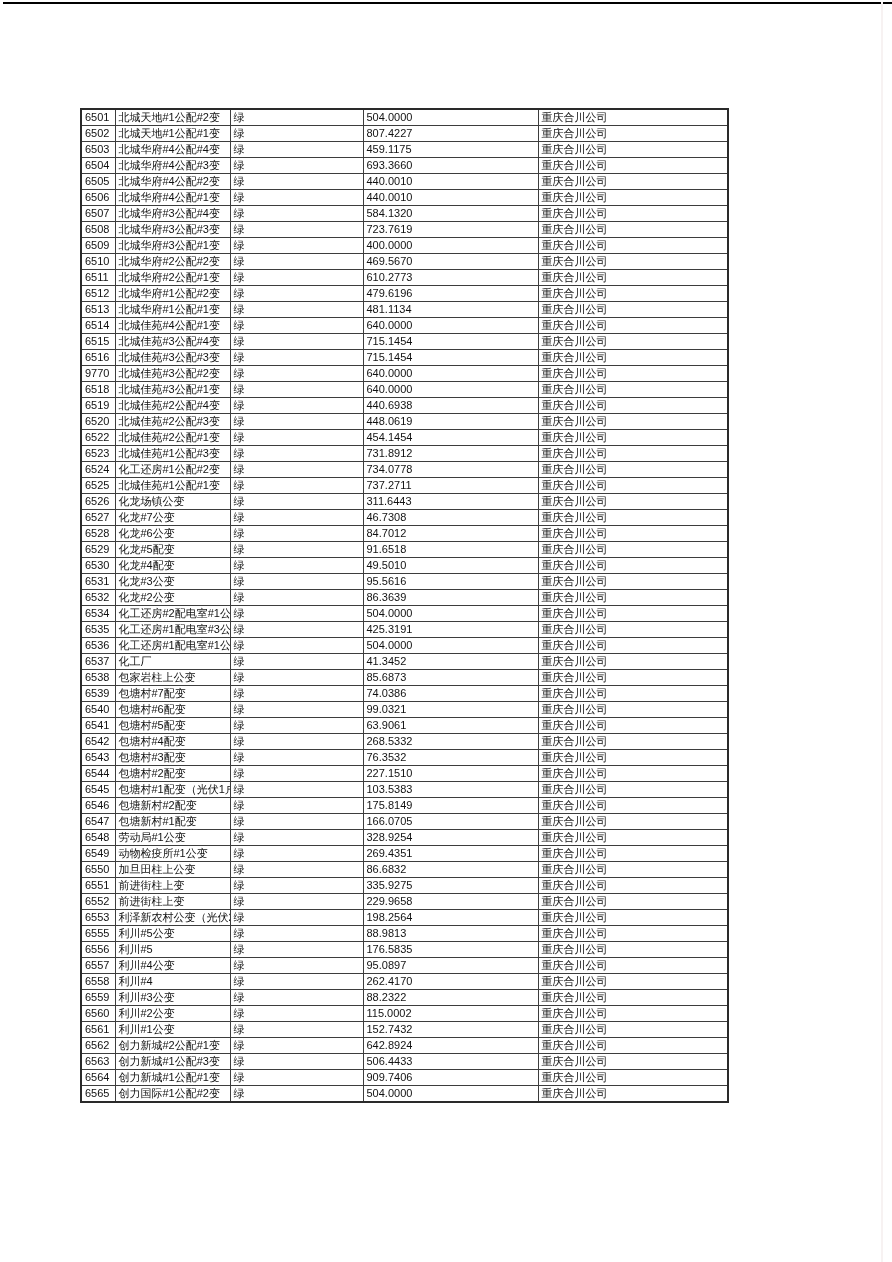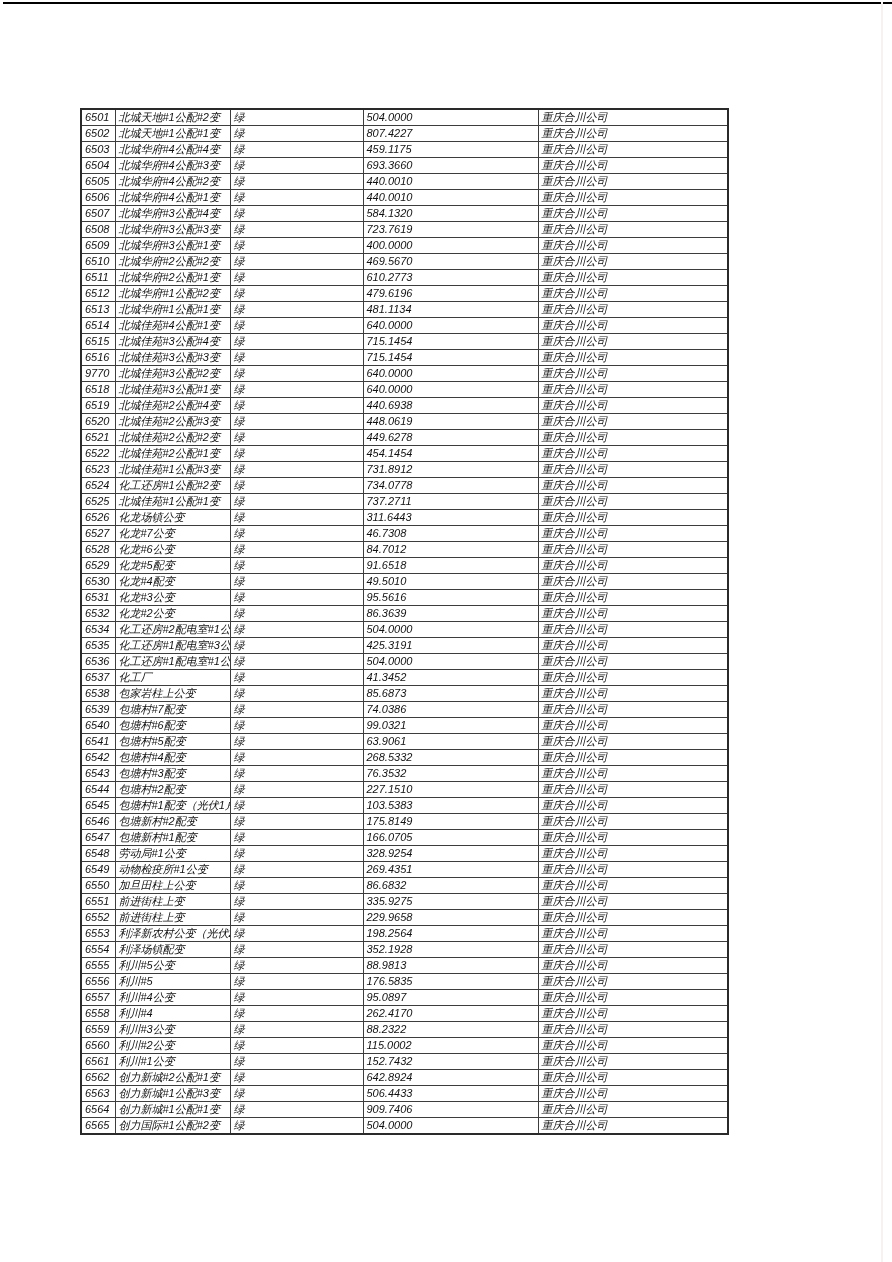--- a/index.html
+++ b/index.html
@@ -33,21 +33,20 @@
   .table-wrap {
     position: absolute;
     left: 80px;
     top: 108px;
   }
   table.grid {
     border-collapse: collapse;
     table-layout: fixed;
     width: 647px;
     border: 2px solid var(--border-dark, #2a2a2a);
-    font-style: italic;
   }
   table.grid td {
     box-sizing: border-box;
     height: 16px;
     padding: 0 0 0 3px;
     border: 1px solid var(--border-color, #3d3d3d);
     font-size: 11px;
     line-height: 15px;
     color: var(--text-color, #111);
     white-space: nowrap;
@@ -203,27 +202,20 @@
           <td class="col-company">重庆合川公司</td>
         </tr>
         <tr>
           <td class="col-id">6520</td>
           <td class="col-name">北城佳苑#2公配#3变</td>
           <td class="col-status">绿</td>
           <td class="col-value">448.0619</td>
           <td class="col-company">重庆合川公司</td>
         </tr>
         <tr>
-          <td class="col-id">6521</td>
-          <td class="col-name">北城佳苑#2公配#2变</td>
-          <td class="col-status">绿</td>
-          <td class="col-value">449.6278</td>
-          <td class="col-company">重庆合川公司</td>
-        </tr>
-        <tr>
           <td class="col-id">6522</td>
           <td class="col-name">北城佳苑#2公配#1变</td>
           <td class="col-status">绿</td>
           <td class="col-value">454.1454</td>
           <td class="col-company">重庆合川公司</td>
         </tr>
         <tr>
           <td class="col-id">6523</td>
           <td class="col-name">北城佳苑#1公配#3变</td>
           <td class="col-status">绿</td>
@@ -424,27 +416,20 @@
           <td class="col-name">前进街柱上变</td>
           <td class="col-status">绿</td>
           <td class="col-value">229.9658</td>
           <td class="col-company">重庆合川公司</td>
         </tr>
         <tr>
           <td class="col-id">6553</td>
           <td class="col-name">利泽新农村公变（光伏2户）</td>
           <td class="col-status">绿</td>
           <td class="col-value">198.2564</td>
-          <td class="col-company">重庆合川公司</td>
-        </tr>
-        <tr>
-          <td class="col-id">6554</td>
-          <td class="col-name">利泽场镇配变</td>
-          <td class="col-status">绿</td>
-          <td class="col-value">352.1928</td>
           <td class="col-company">重庆合川公司</td>
         </tr>
         <tr>
           <td class="col-id">6555</td>
           <td class="col-name">利川#5公变</td>
           <td class="col-status">绿</td>
           <td class="col-value">88.9813</td>
           <td class="col-company">重庆合川公司</td>
         </tr>
         <tr>

